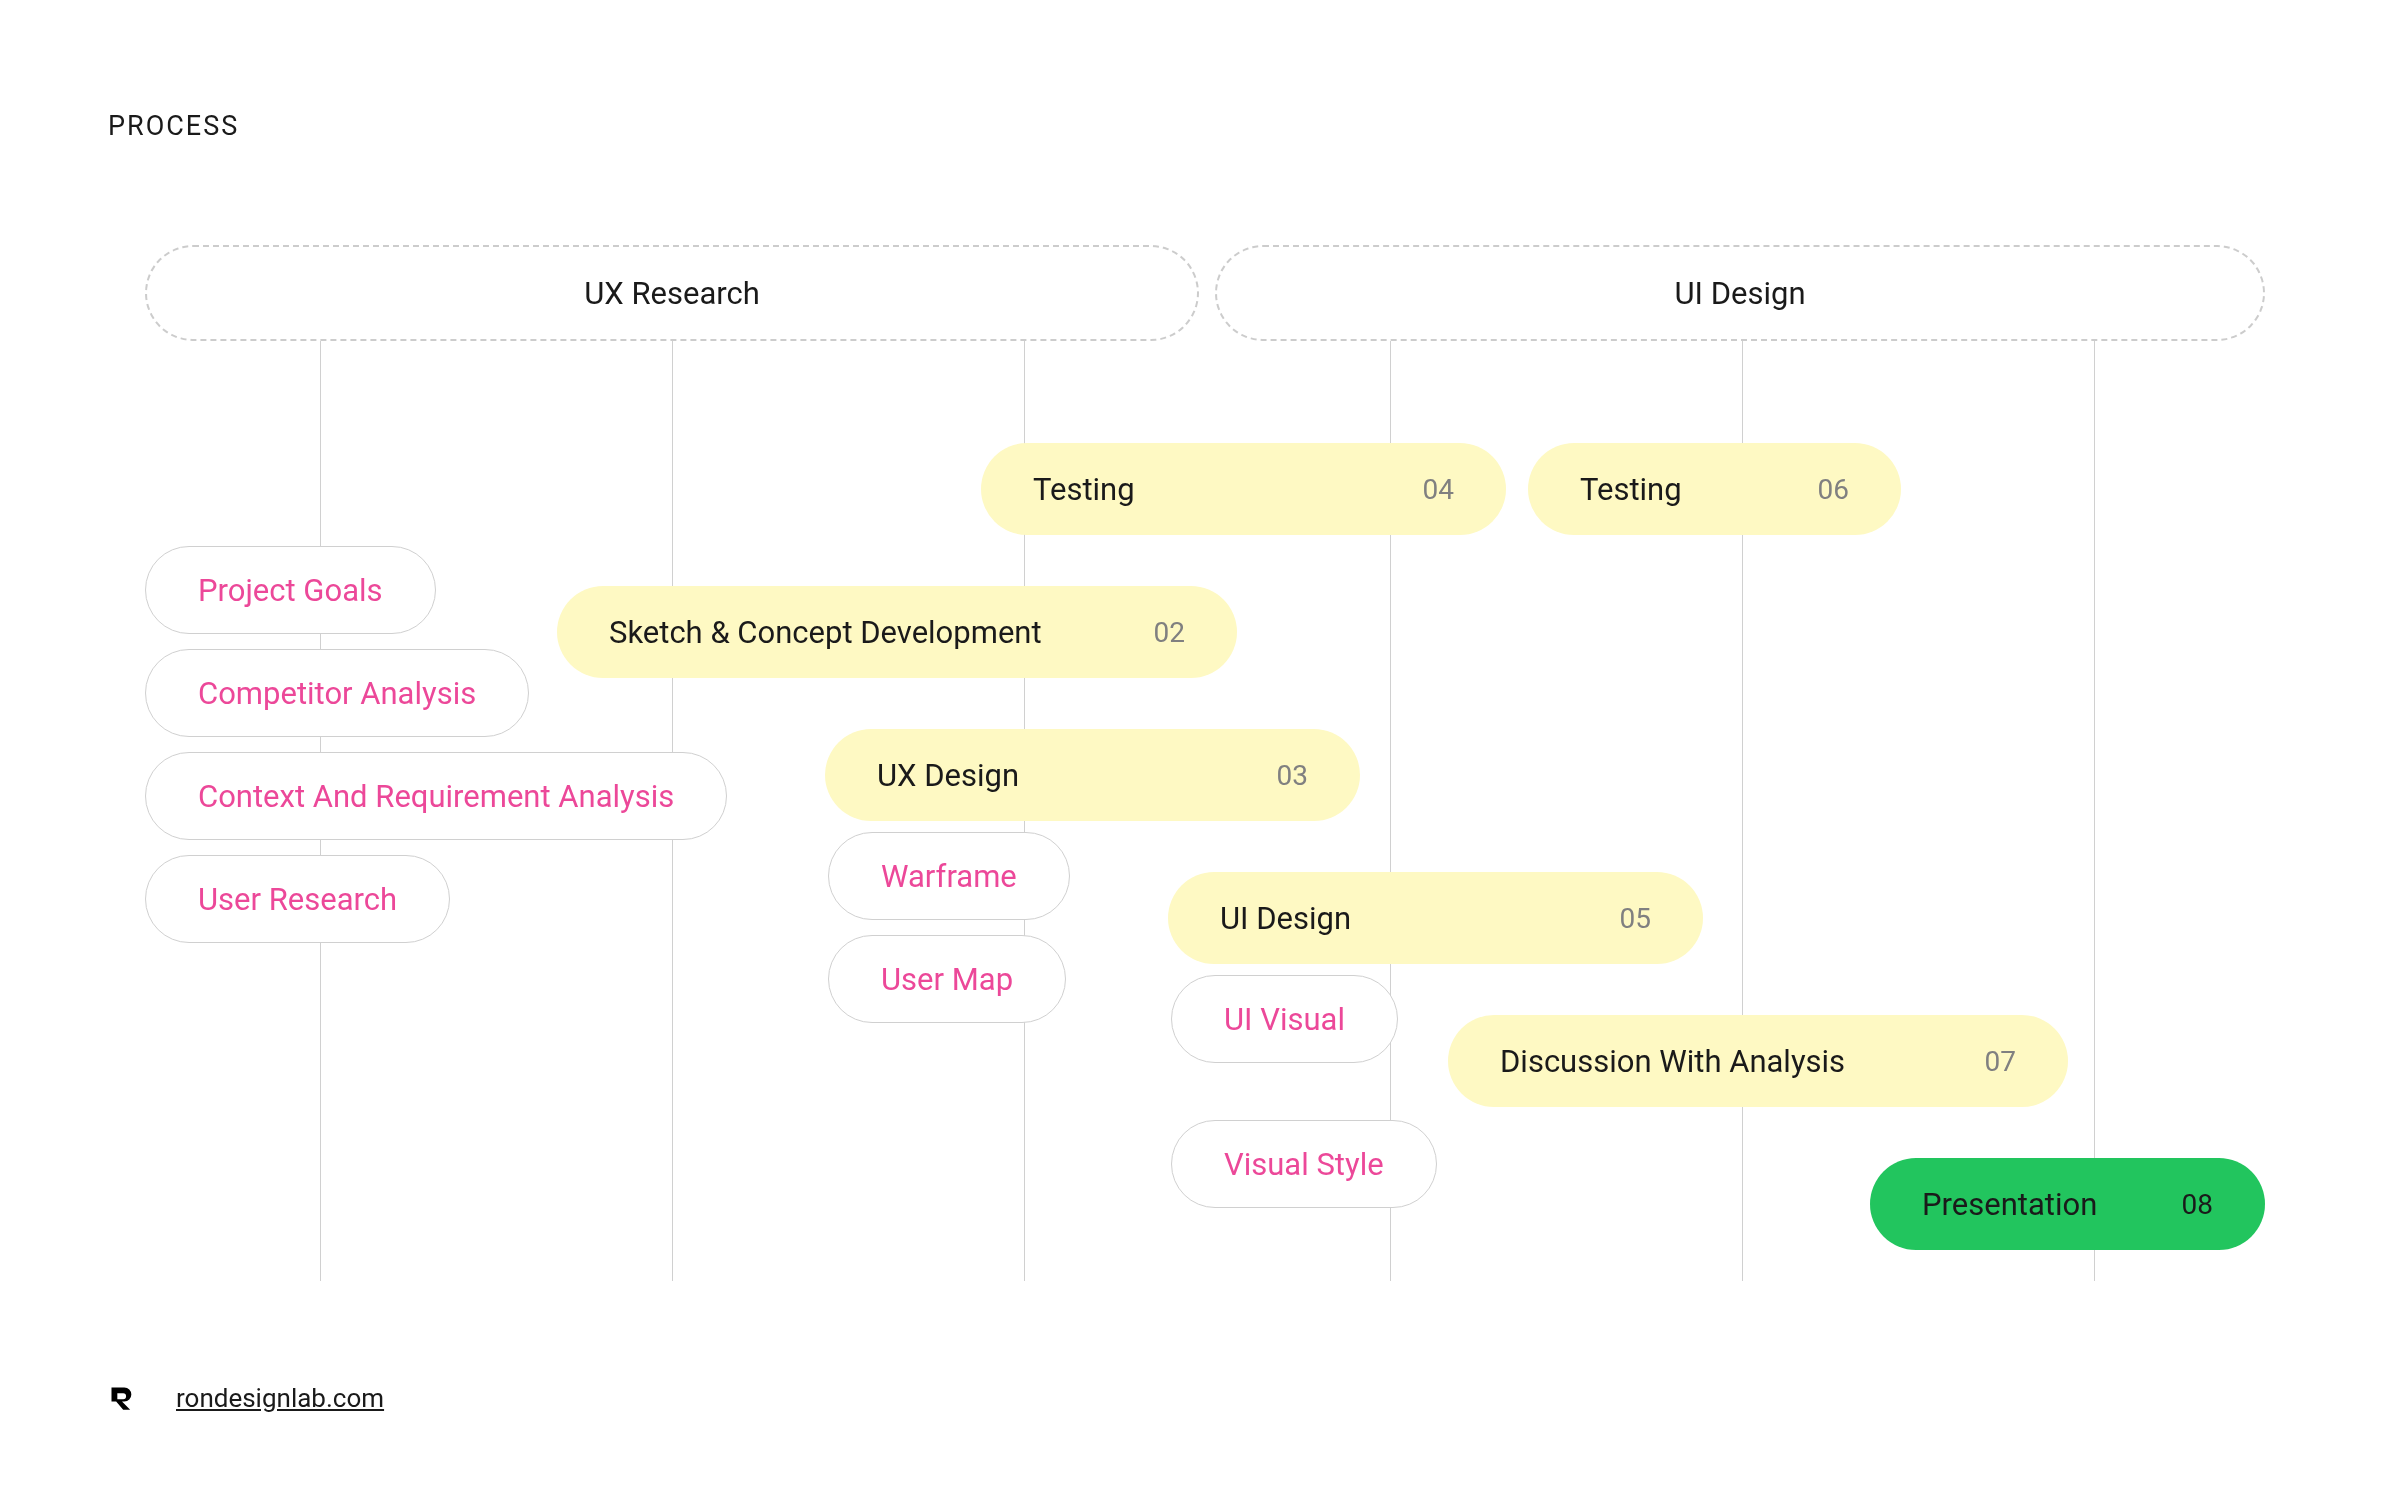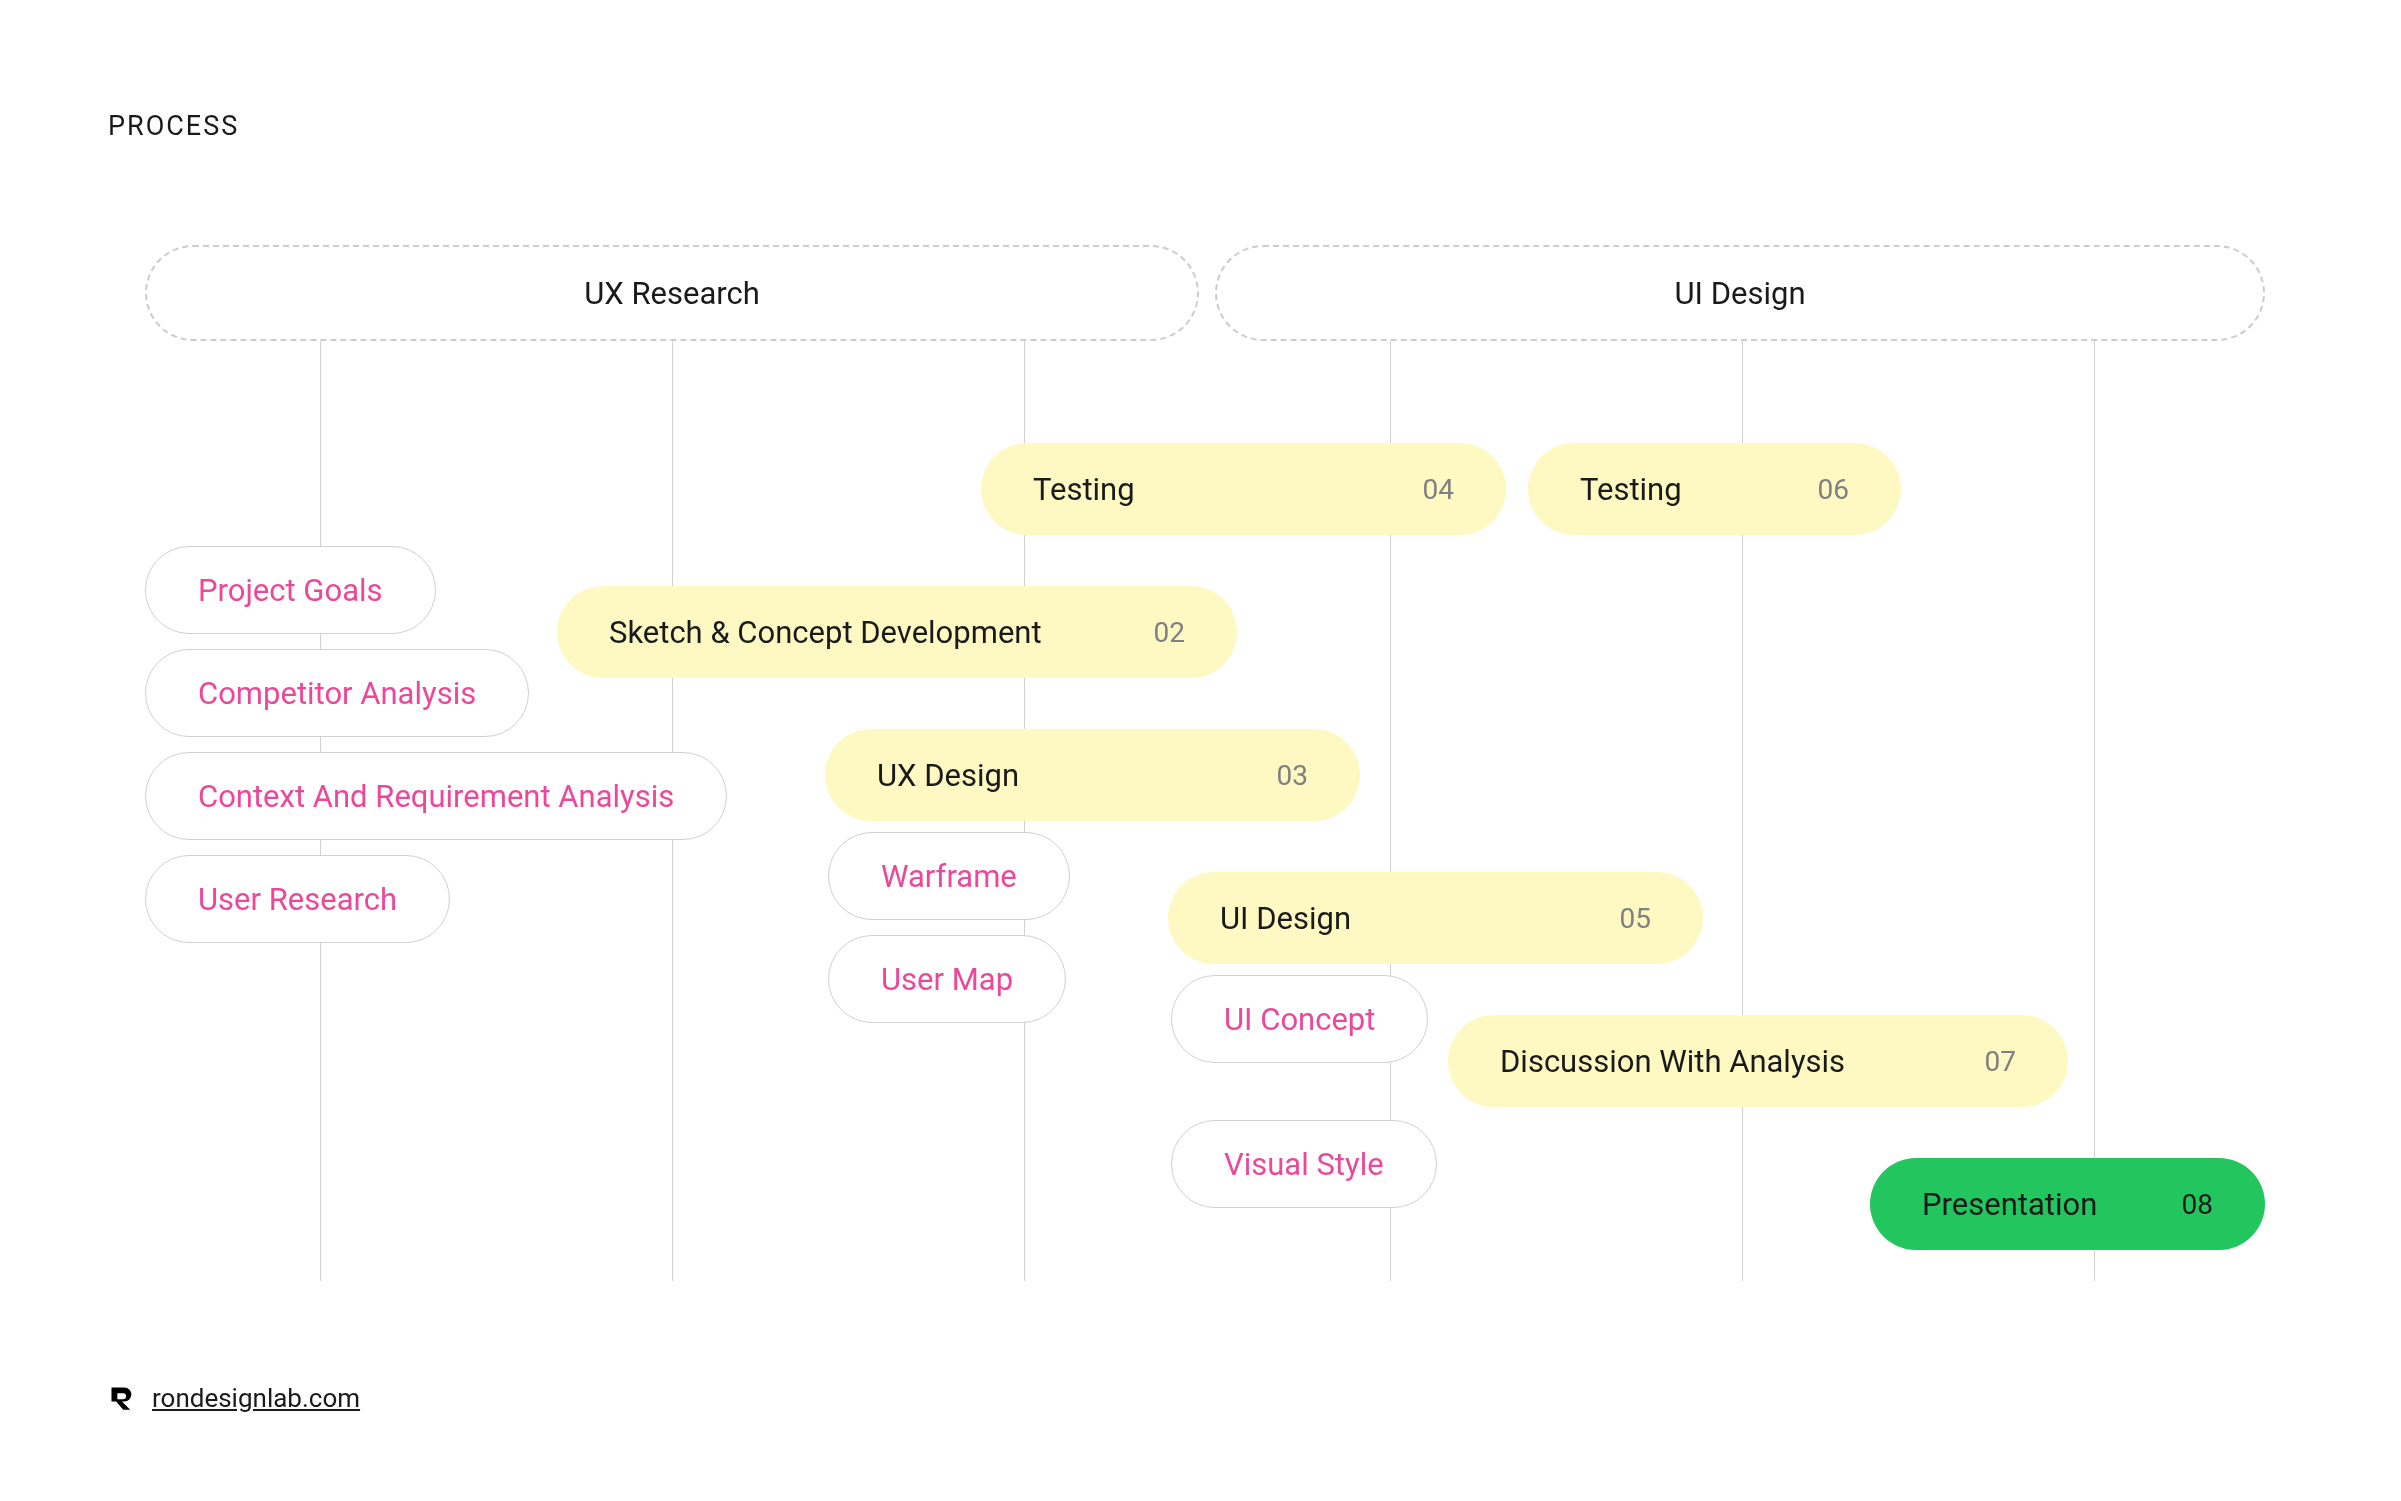--- a/index.html
+++ b/index.html
@@ -104,21 +104,21 @@
       font-size: 31px;
       font-weight: 400;
       color: #ec4899;
     }
     .footer {
       position: absolute;
       bottom: 88px;
       left: 108px;
       display: flex;
       align-items: center;
-      gap: 16px;
+      gap: 40px;
     }
     .logo-icon {
       width: 28px;
       height: 28px;
     }
     .footer-link {
       font-size: 26px;
       color: #1a1a1a;
       text-decoration: underline;
     }
@@ -171,21 +171,21 @@
 
   <div class="sub-pill" style="top: 610px; left: 0px;">User Research</div>
 
   <div class="pill gray numbered" style="top: 627px; left: 1023px; width: 535px;">
     <span>UI Design</span>
     <span class="pill-number">05</span>
   </div>
 
   <div class="sub-pill" style="top: 690px; left: 683px;">User Map</div>
 
-  <div class="sub-pill" style="top: 730px; left: 1026px;">UI Concept</div>
+  <div class="sub-pill" style="top: 730px; left: 1026px;">UI Visual</div>
 
   <div class="pill gray numbered" style="top: 770px; left: 1303px; width: 620px;">
     <span>Discussion With Analysis</span>
     <span class="pill-number">07</span>
   </div>
 
   <div class="sub-pill" style="top: 875px; left: 1026px;">Visual Style</div>
 
   <div class="pill yellow numbered" style="top: 913px; left: 1725px; width: 395px;">
     <span>Presentation</span>

